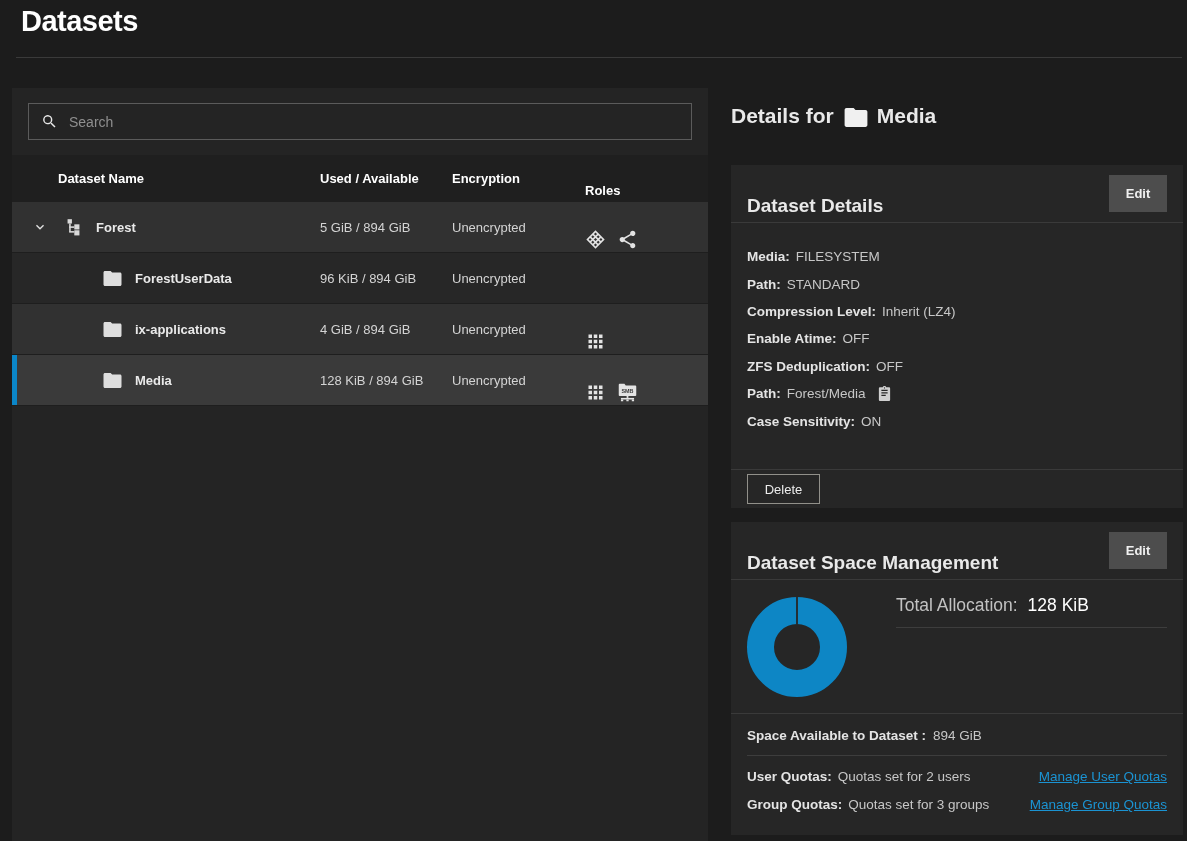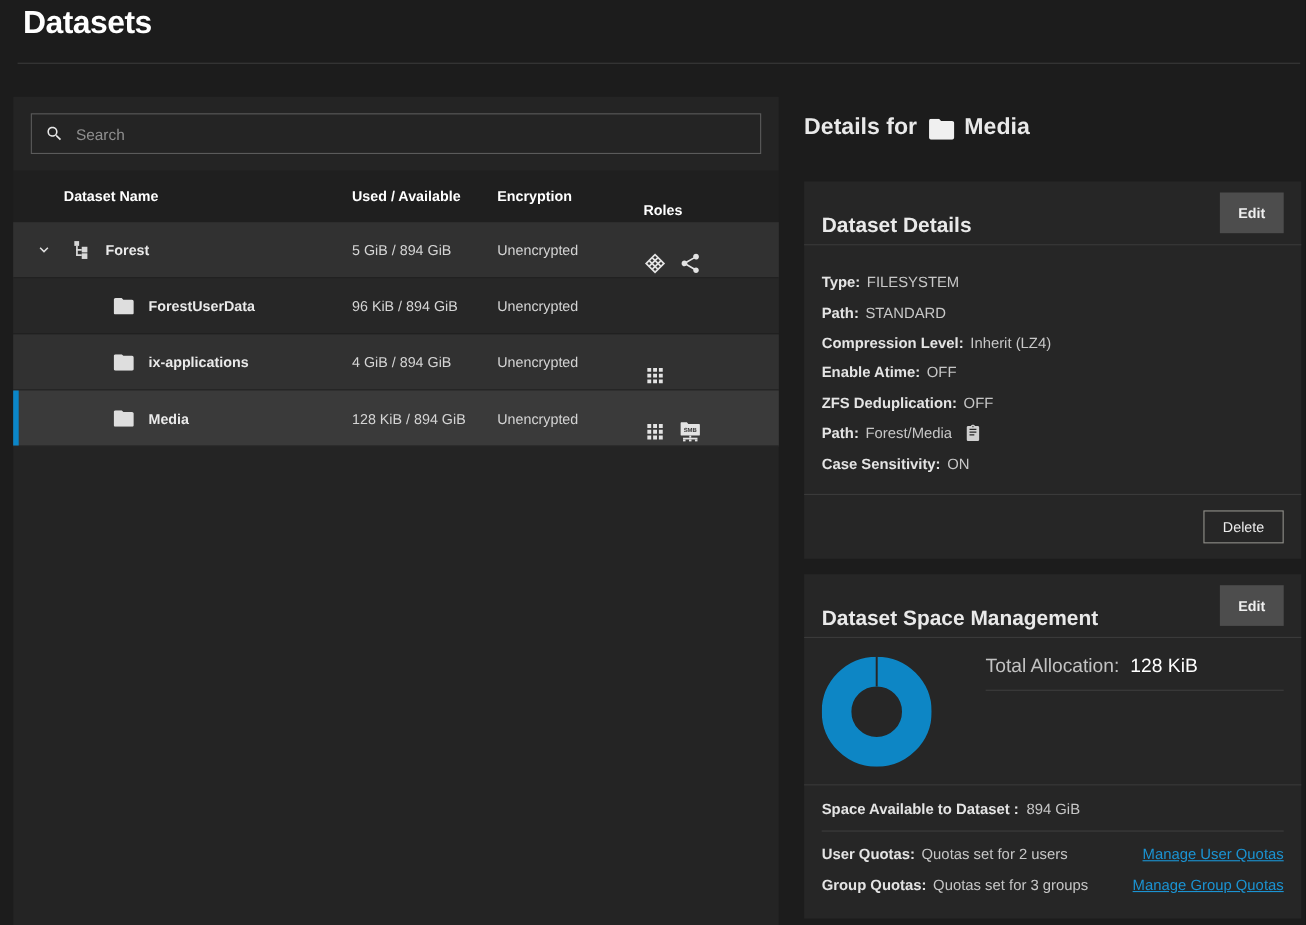--- a/index.html
+++ b/index.html
@@ -79,22 +79,22 @@
     width:58px; height:37px; background:#4d4d4d; border:none; color:#f0f0f0;
     font-size:13px; font-weight:bold; cursor:pointer;
     font-family:"Liberation Sans","DejaVu Sans",sans-serif;
   }
   .fields { flex:1; padding:20px 16px 0 16px; }
   .field { display:flex; align-items:center; height:27.4px; font-size:13.5px; }
   .field .f-label { font-weight:bold; color:#e4e4e4; margin-right:6px; }
   .field .f-value { color:#c7c7c7; }
   .copy-ic { width:15px; height:15px; fill:#cfcfcf; margin-left:11px; cursor:pointer; }
   .card-footer {
-    flex:none; border-top:1px solid #3a3a3a; padding:14px 16px;
-    display:flex; justify-content:flex-end;
+    flex:none; border-top:1px solid #3a3a3a; padding:4px 16px;
+    display:flex; 
   }
   .btn-delete {
     width:73px; height:30px; background:transparent; border:1px solid #91908a;
     color:#ececec; font-size:13px; cursor:pointer;
     font-family:"Liberation Sans","DejaVu Sans",sans-serif;
   }
   
   .space-body { flex:none; height:133px; position:relative; }
   .donut { position:absolute; left:16px; top:17px; width:100px; height:100px; }
   .alloc-block { position:absolute; left:165px; top:15px; right:16px; }
@@ -239,21 +239,21 @@
       <span>Media</span>
     </div>
 
     <div class="card card-1">
       <div class="card-header">
         <span class="card-title">Dataset Details</span>
         <button class="btn-edit">Edit</button>
       </div>
       <div class="fields">
         <div class="field">
-          <span class="f-label">Type:</span>
+          <span class="f-label">Media:</span>
           <span class="f-value">FILESYSTEM</span>
         </div>
         <div class="field">
           <span class="f-label">Path:</span>
           <span class="f-value">STANDARD</span>
         </div>
         <div class="field">
           <span class="f-label">Compression Level:</span>
           <span class="f-value">Inherit (LZ4)</span>
         </div>

